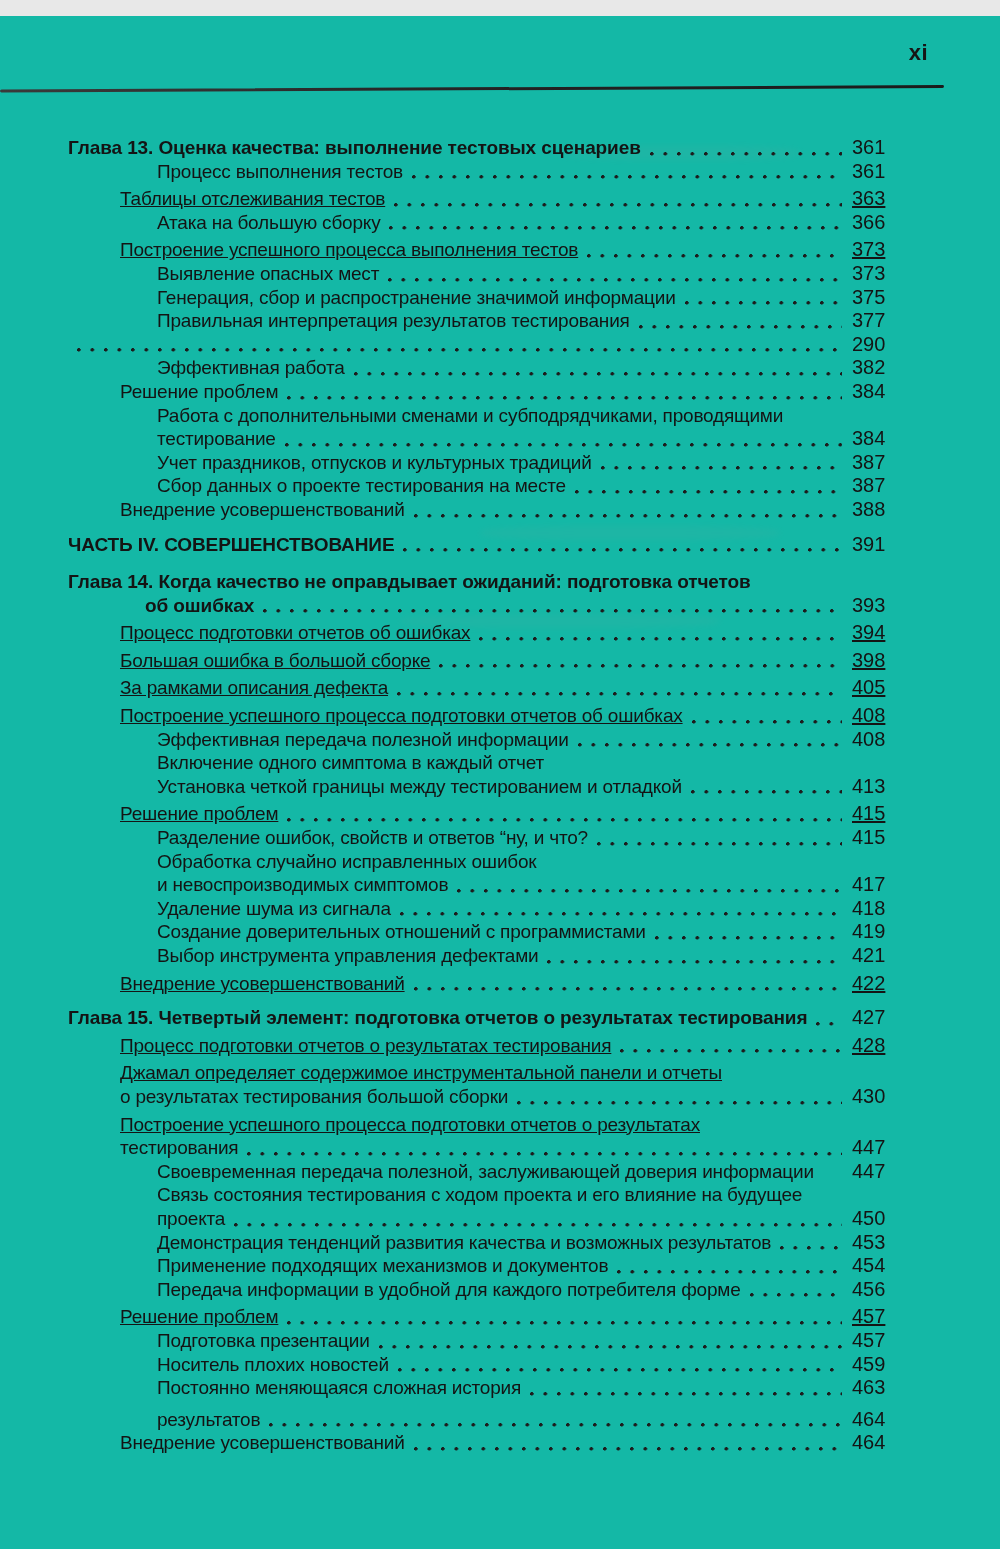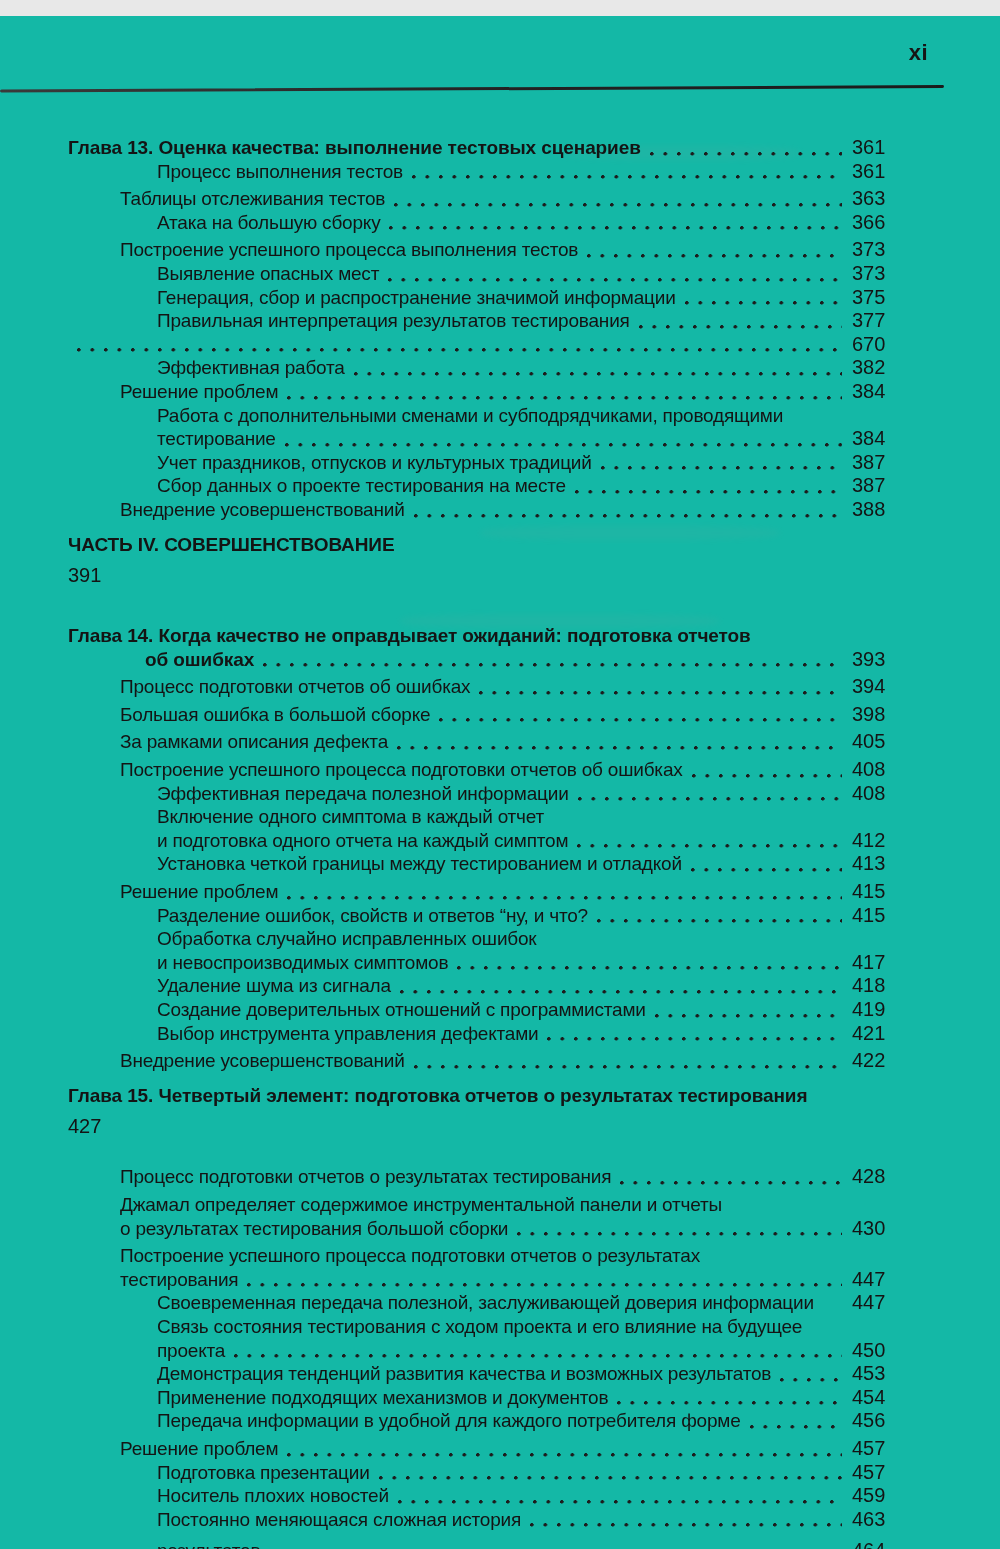--- a/index.html
+++ b/index.html
@@ -43,22 +43,22 @@
   .leader{
     flex:1 1 auto;height:4px;align-self:flex-end;
     margin:0 10px 4px 9px;
     background-image:radial-gradient(circle at 1.8px 1.8px,#1c1c1c 1.55px,rgba(0,0,0,0) 1.95px);
     background-size:13.5px 4px;
     background-repeat:repeat-x;
     background-position:0 100%;
   }
   .leader.noleader{background:none;}
   .page-num{flex:0 0 46px;text-align:left;font-size:20px;letter-spacing:0;}
-  .sp1{margin-top:4px;}
-  .sp2{margin-top:11px;flex-direction:column;}
+  .sp1{margin-top:4px;text-decoration:underline;}
+  .sp2{margin-top:11px;}
   .sp3{margin-top:14px;}
   
   .smudge{position:absolute;background:#9a9a9a;opacity:0.07;filter:blur(3px);border-radius:40%;}
 </style>
 </head>
 <body>
 
 <div class="page-canvas">
 
   <div class="folio">xi</div>
@@ -113,21 +113,21 @@
     </div>
 
     <div class="row sp0">
       <span class="txt ind-sub2">Правильная интерпретация результатов тестирования</span>
       <span class="leader"></span>
       <span class="page-num">377</span>
     </div>
 
     <div class="row sp0">
       <span class="leader"></span>
-      <span class="page-num">670</span>
+      <span class="page-num">290</span>
     </div>
 
     <div class="row sp0">
       <span class="txt ind-sub2">Эффективная работа</span>
       <span class="leader"></span>
       <span class="page-num">382</span>
     </div>
 
     <div class="row sp0">
       <span class="txt ind-sub1">Решение проблем</span>
@@ -212,25 +212,20 @@
       <span class="leader"></span>
       <span class="page-num">408</span>
     </div>
 
     <div class="row sp0">
       <span class="txt ind-sub2">Включение одного симптома в каждый отчет</span>
       <span class="leader noleader"></span>
       <span class="page-num"></span>
     </div>
 
-    <div class="row sp0">
-      <span class="txt ind-sub2">и подготовка одного отчета на каждый симптом</span>
-      <span class="leader"></span>
-      <span class="page-num">412</span>
-    </div>
 
     <div class="row sp0">
       <span class="txt ind-sub2">Установка четкой границы между тестированием и отладкой</span>
       <span class="leader"></span>
       <span class="page-num">413</span>
     </div>
 
     <div class="row sp1">
       <span class="txt ind-sub1">Решение проблем</span>
       <span class="leader"></span>

